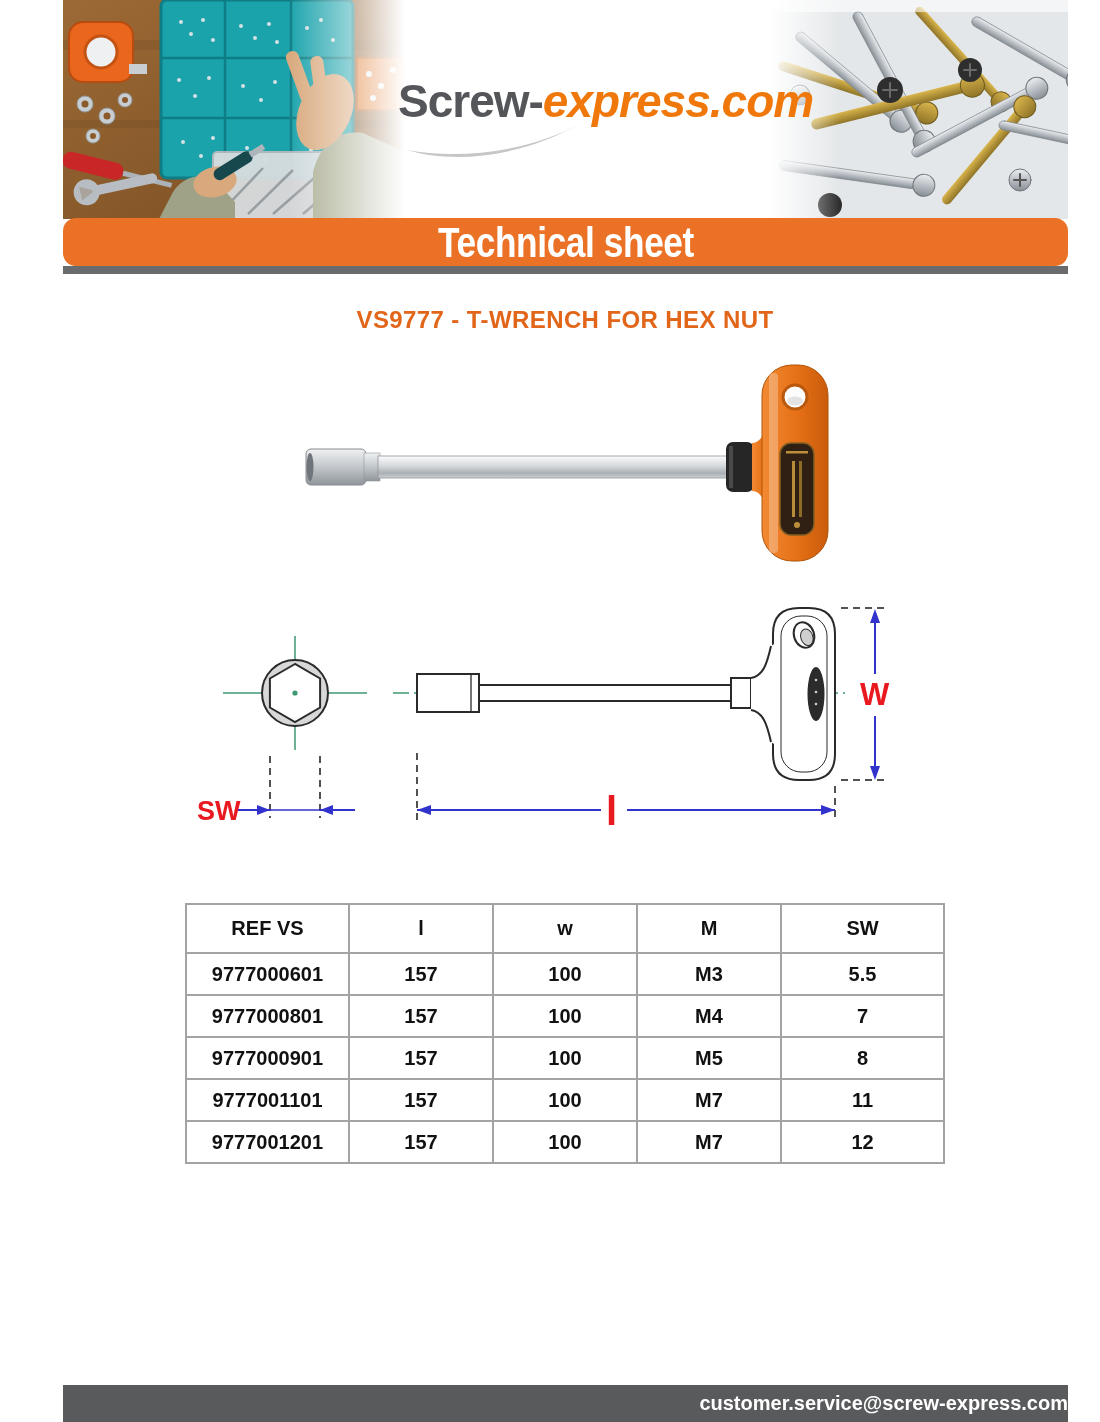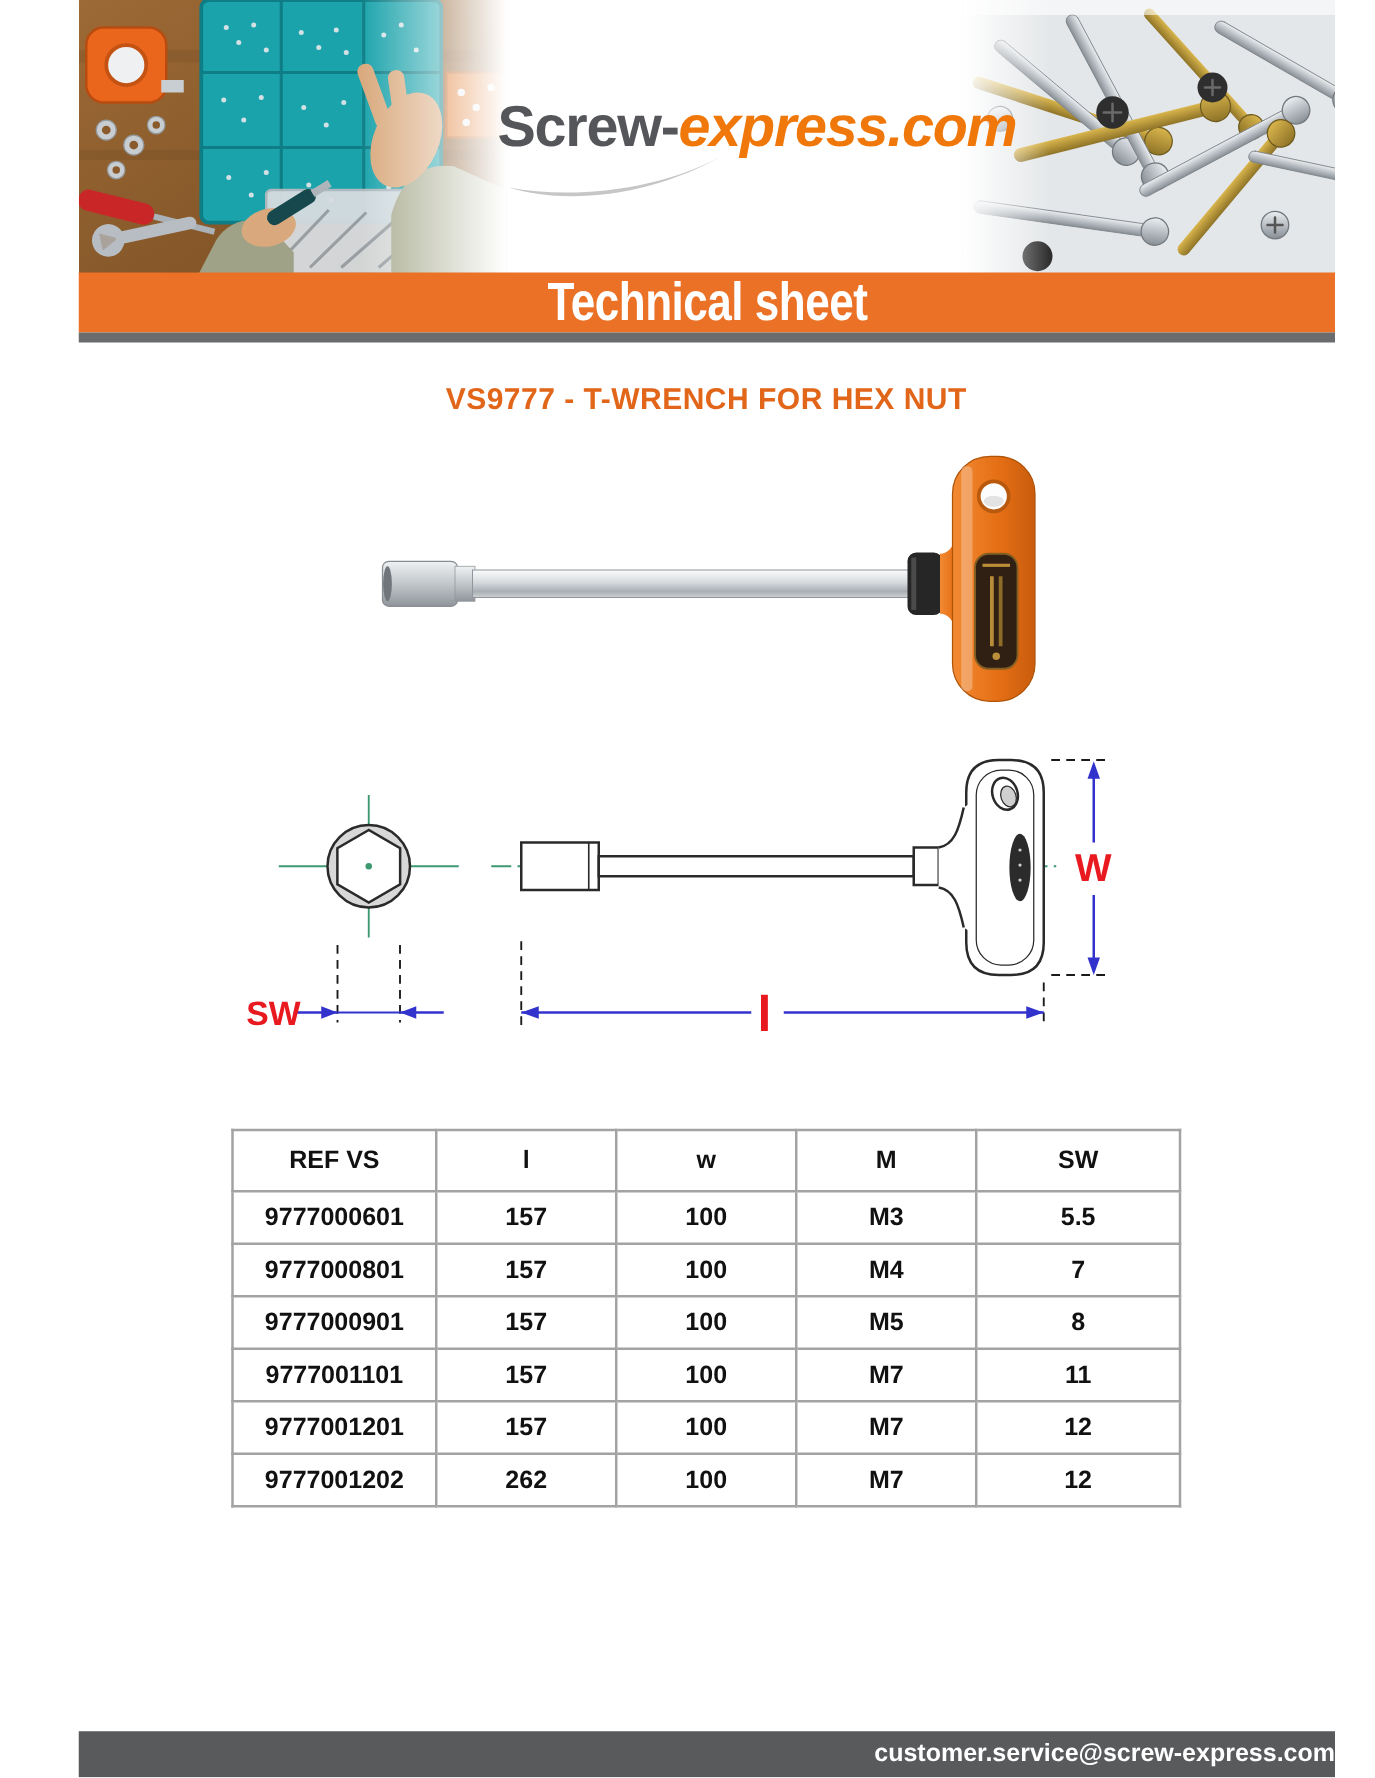--- a/index.html
+++ b/index.html
@@ -11,21 +11,21 @@
   .hdr-photo{top:0;height:219px;overflow:hidden;}
   .hdr-left{left:48px;width:342px;}
   .hdr-right{left:755px;width:298px;}
   .logo{left:383px;top:74px;width:360px;white-space:nowrap;font-size:46px;font-weight:bold;letter-spacing:-1px;}
   .logo .p1{color:#54565A;}
   .logo .p2{color:#F0780A;font-style:italic;}
   .swoosh{left:388px;top:116px;}
 
   
   .banner{left:48px;top:218px;width:1005px;height:48px;background:#EA7125;
-          display:flex;align-items:center;justify-content:center;}
+          display:flex;align-items:center;justify-content:center;border-radius:13px;}
   .banner span{display:inline-block;transform:scaleX(.82);color:#fff;font-size:43px;
                font-weight:800;letter-spacing:-.5px;line-height:1;}
   .banner-strip{left:48px;top:266px;width:1005px;height:8px;background:#6A6B6D;}
 
   
   .ptitle{left:0;top:306px;width:1100px;text-align:center;color:#E2661A;
           font-size:24px;font-weight:600;letter-spacing:.4px;}
 
   
   .spec-table{left:170px;top:903px;width:760px;border-collapse:collapse;table-layout:fixed;}
@@ -408,27 +408,20 @@
           <td>M7</td>
           <td>11</td>
         </tr>
         <tr>
           <td>9777001201</td>
           <td>157</td>
           <td>100</td>
           <td>M7</td>
           <td>12</td>
         </tr>
-        <tr>
-          <td>9777001202</td>
-          <td>262</td>
-          <td>100</td>
-          <td>M7</td>
-          <td>12</td>
-        </tr>
       </tbody>
   </table>
 
   <div class="abs footer">
     <span>customer.service@screw-express.com</span>
   </div>
 
 </div>
 
 </body></html>

